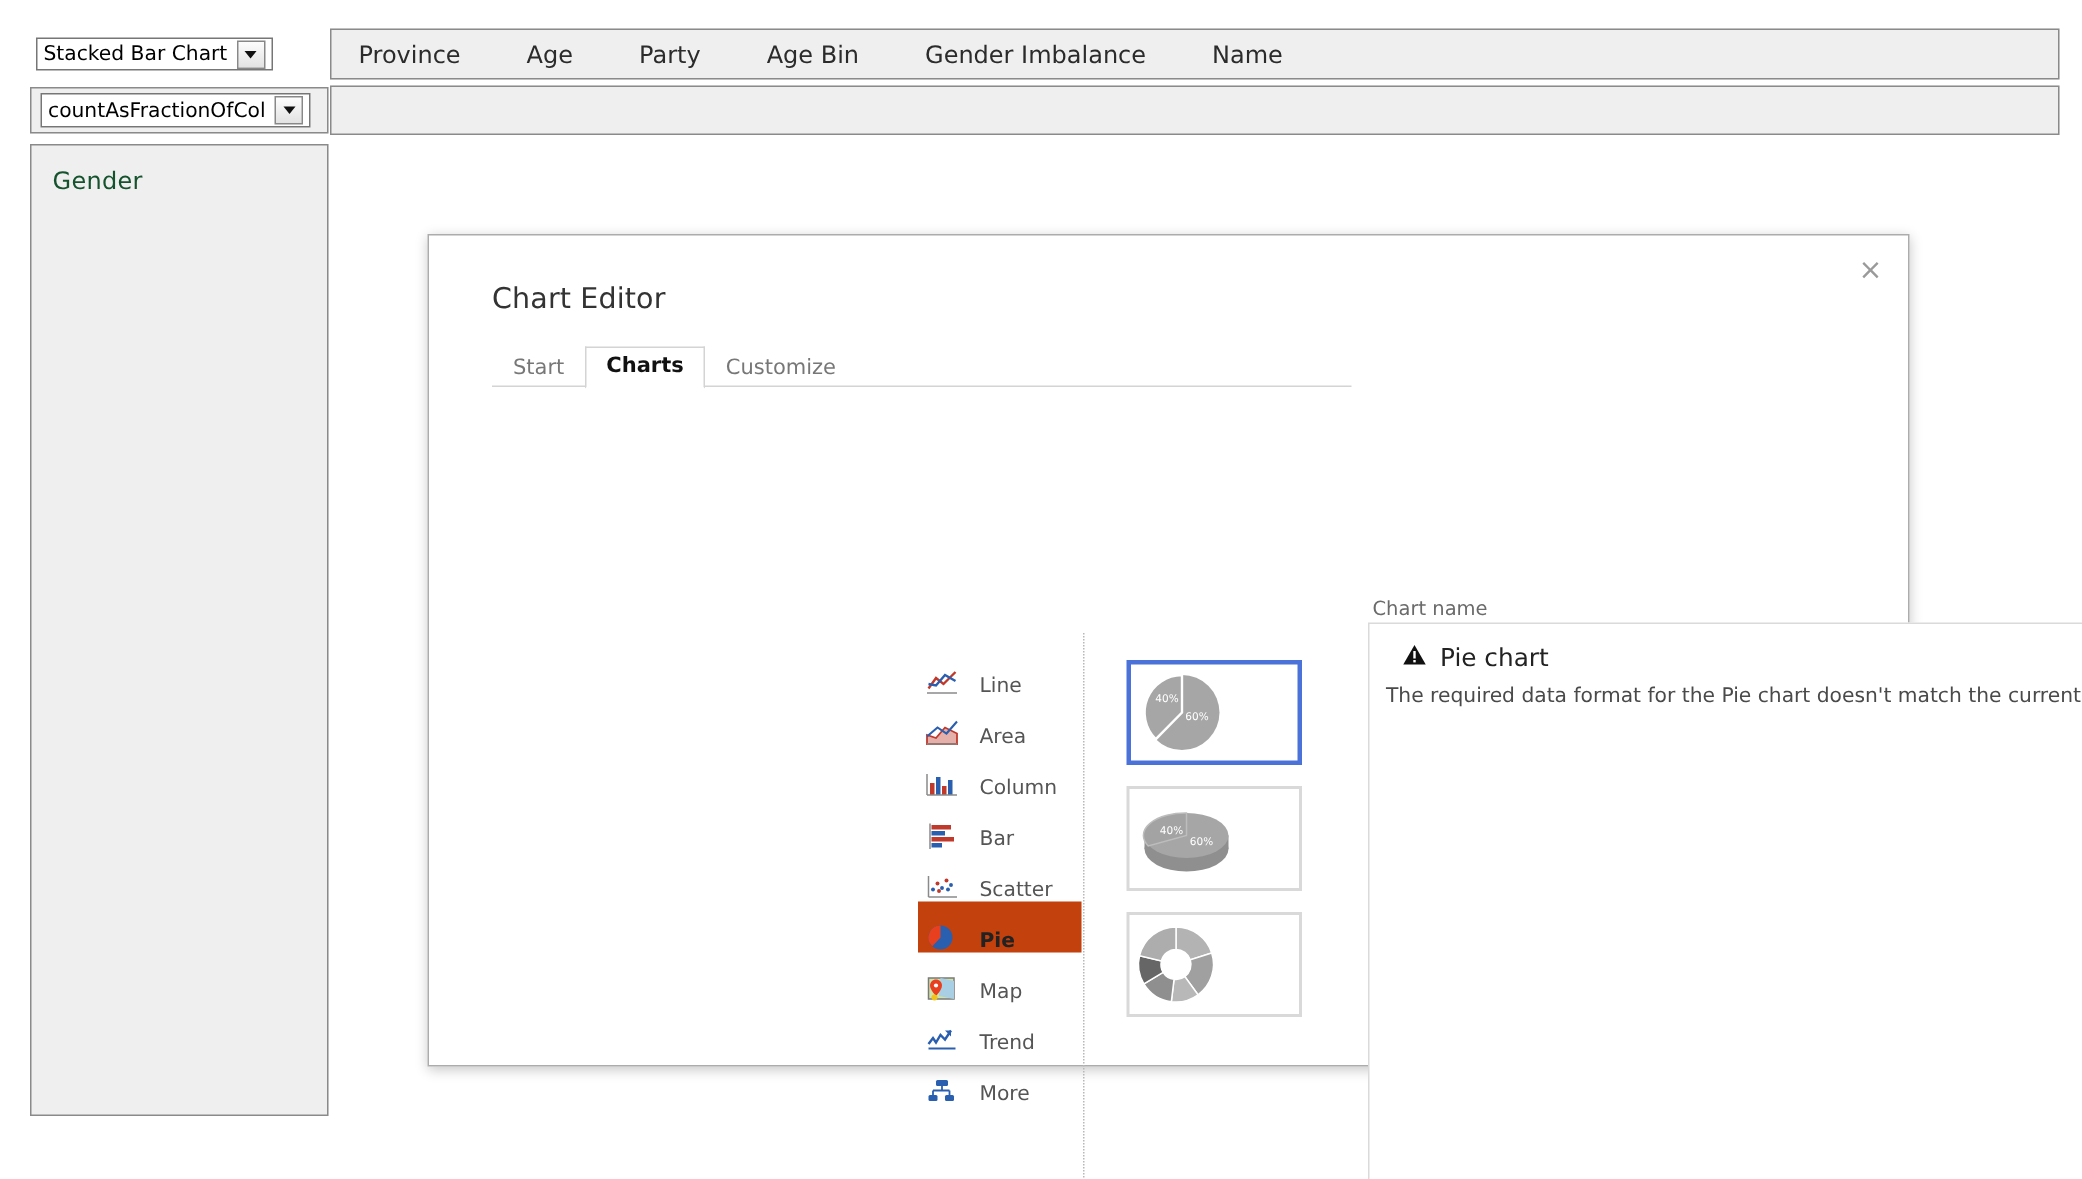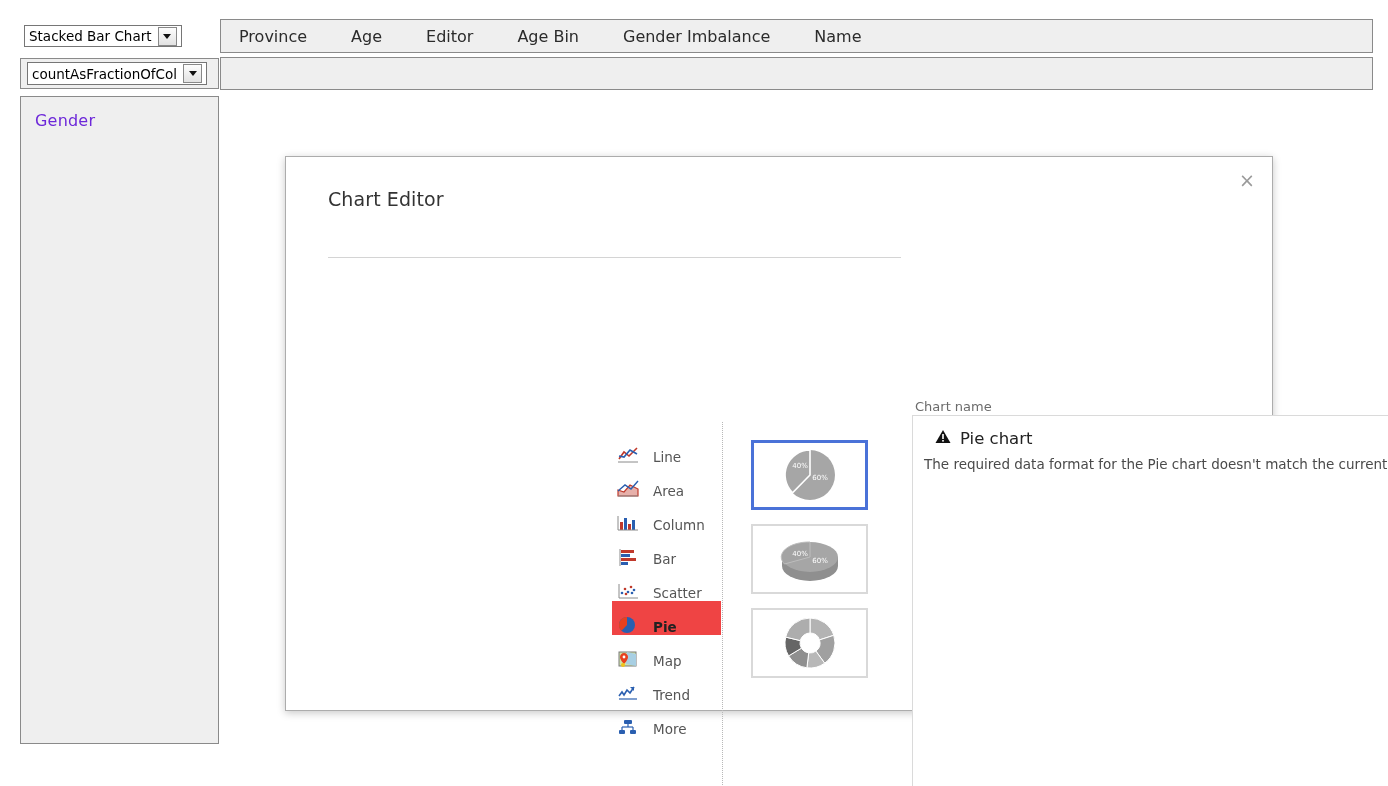--- a/index.html
+++ b/index.html
@@ -77,21 +77,21 @@
     left: 20px; top: 96px;
     width: 199px; height: 648px;
     background: #efefef;
     border: 1px solid #8a8a8a;
     box-sizing: border-box;
   }
   #field-gender {
     position: absolute;
     left: 35px; top: 111px;
     font-size: 16px;
-    color: #6d28d9;
+    color: #14532d;
     letter-spacing: .2px;
   }
 
   
   #columns-bar {
     position: absolute;
     left: 220px; top: 19px;
     width: 1153px; height: 34px;
     background: #efefef;
     border: 1px solid #8a8a8a;
@@ -198,21 +198,21 @@
     width: 109px;
   }
   .ct-row {
     height: 34px;
     display: flex;
     align-items: flex-end;
     padding-left: 5px;
     box-sizing: border-box;
     cursor: pointer;
   }
-  .ct-row.selected { background: #ef4444; }
+  .ct-row.selected { background: #c2410c; }
   .ct-icon {
     width: 22px; height: 20px;
     flex: 0 0 auto;
     margin-right: 14px;
     display: inline-block;
   }
   .ct-label {
     font-size: 13.5px;
     color: #555;
   }
@@ -226,21 +226,21 @@
   }
   .thumb {
     width: 117px;
     height: 70px;
     box-sizing: border-box;
     border: 2px solid #d9d9d9;
     background: #fff;
     margin-bottom: 14px;
     display: flex;
     align-items: center;
-    justify-content: center;
+    justify-content: flex-start;
     cursor: pointer;
   }
   .thumb.selected { border: 3px solid #4a72d8; }
 
   
   #chart-name-label {
     position: absolute;
     left: 629px; top: 242px;
     font-size: 13px;
     color: #6b6b6b;
@@ -295,32 +295,37 @@
       <span class="sel-arrow"></span>
     </span>
 </div>
 
 <div id="field-panel"></div>
 <div id="field-gender">Gender</div>
 
 <div id="columns-bar">
   <span class="col-item">Province</span>
   <span class="col-item">Age</span>
-  <span class="col-item">Editor</span>
+  <span class="col-item">Party</span>
   <span class="col-item">Age Bin</span>
   <span class="col-item">Gender Imbalance</span>
   <span class="col-item">Name</span>
 </div>
 <div id="drop-bar"></div>
 
 <div id="chart-editor">
 
   <div id="dialog-close">×</div>
   <div id="dialog-title">Chart Editor</div>
 
+  <div id="tabs">
+    <div class="tab">Start</div>
+    <div class="tab active">Charts</div>
+    <div class="tab">Customize</div>
+  </div>
   <div id="tabs-underline"></div>
 
   <div id="list-divider"></div>
 
   <div id="chart-type-list">
 
     <div class="ct-row">
       <span class="ct-icon">
         <svg width="22" height="20" viewBox="0 0 22 20">
           <polyline points="2,14 7,7 12,11 20,3" fill="none" stroke="#c0392b" stroke-width="1.6"></polyline>

